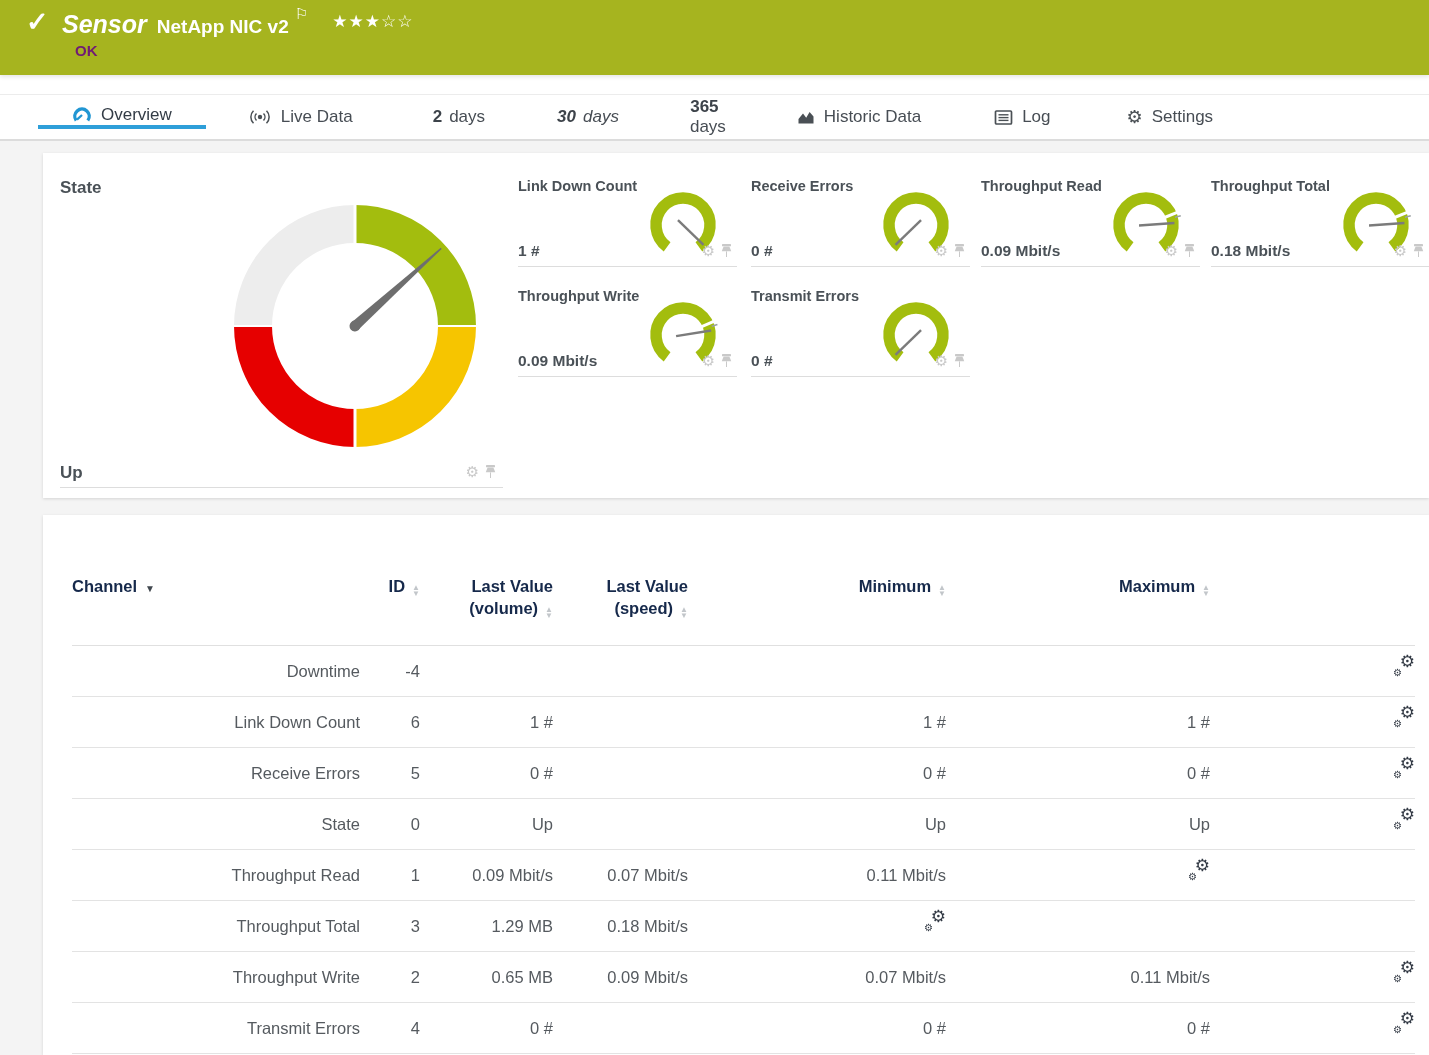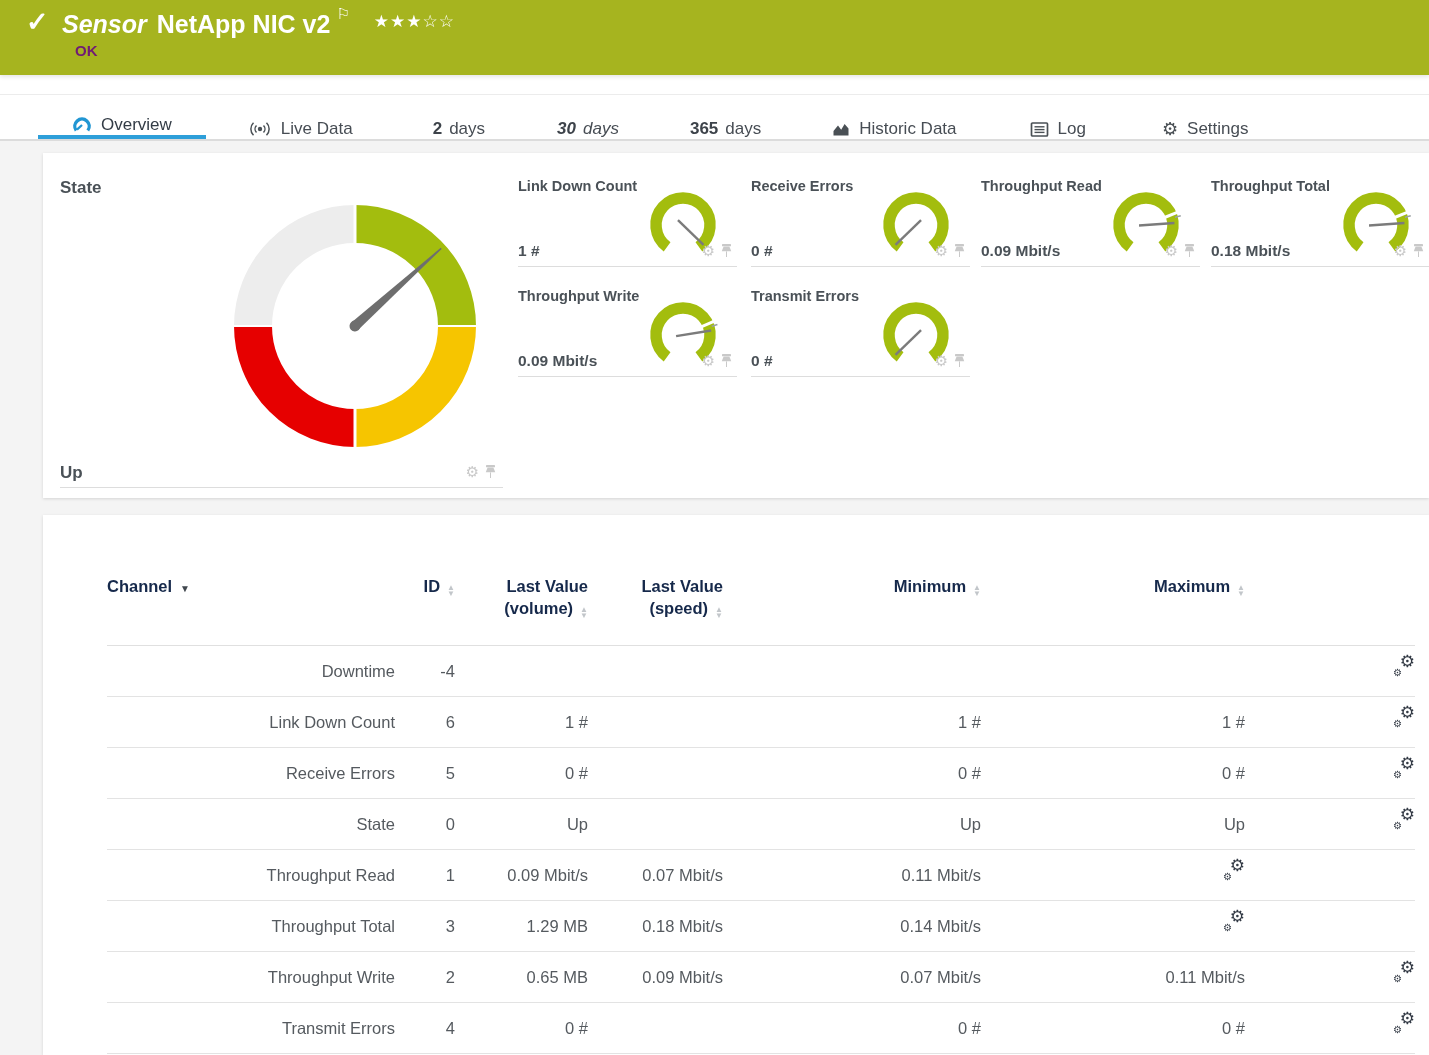--- a/index.html
+++ b/index.html
@@ -5,47 +5,47 @@
   * { margin:0; padding:0; box-sizing:border-box; }
   html,body { width:1429px; height:1055px; overflow:hidden; background:#f4f4f4;
     font-family:"Liberation Sans", sans-serif; }
 
   
   .topbar { position:relative; height:75px; background:#a6b41f; color:#fff;
     box-shadow:0 2px 4px rgba(0,0,0,.10); }
   .topbar .check { position:absolute; left:26px; top:6px; font-size:27px; font-weight:bold; }
   .titlerow { position:absolute; left:62px; top:5px; white-space:nowrap; }
   .sensor-label { font-style:italic; font-size:25px; font-weight:700; }
-  .sensor-name { font-size:25px; font-weight:700; margin-left:10px; }
+  .sensor-name { font-size:19px; font-weight:700; margin-left:10px; }
   .flagicon { font-size:15px; vertical-align:14px; margin-left:6px; }
   .stars { font-size:17px; letter-spacing:1px; margin-left:24px; vertical-align:6px; }
   .okstatus { position:absolute; left:75px; top:42px; font-size:15px; font-weight:700; color:#701a75; }
 
   
   .subgap { height:19px; background:#fff; }
   .tabbar { height:47px; background:#fff; border-bottom:2px solid #dcdcdc; border-top:1px solid #ececec;
-    display:flex; align-items:flex-end; padding-left:38px; }
+    display:flex; align-items:center; padding-left:38px; }
   .tab { display:flex; align-items:center; font-size:17px; color:#474d54; cursor:pointer; white-space:nowrap; }
   .tab .ticon { margin-right:9px; display:inline-flex; }
   .tab b { color:#3d434a; margin-right:7px; }
   .tab-overview { padding:0 34px; border-bottom:4px solid #2e9fd9; color:#333c46; }
   .tab-live { margin-left:42px; }
   .tab-2d { margin-left:80px; }
   .tab-30d { margin-left:72px;font-style:italic; }
-  .tab-365d { margin-left:71px; }
+  .tab-365d { margin-left:71px;flex-direction:column; }
   .tab-hist { margin-left:71px; }
   .tab-log { margin-left:73px; }
   .tab-set { margin-left:76px; }
   .gearglyph { font-size:18px; line-height:1; color:#4a5055; }
 
   
   .content { padding-top:12px; }
   .card { position:relative; margin-left:43px; background:#fff; box-shadow:0 1px 3px rgba(0,0,0,.13); }
   .card.gauges { height:345px; }
-  .card.tablecard { height:540px; margin-top:17px;padding-left:35px; }
+  .card.tablecard { height:540px; margin-top:17px; }
 
   
   .tile { position:absolute; border-bottom:1px solid #ddd; }
   .tile-state { left:17px; top:17px; width:443px; height:318px; }
   .tile-title { font-size:17px; font-weight:700; color:#4a5157; }
   .tile-state .tile-title { position:absolute; left:0; top:8px; }
   .bigauge { position:absolute; left:173px; top:34px; }
   .tile-state .tile-value { position:absolute; left:0; bottom:4px; font-size:17px; font-weight:700; color:#4a5157; }
   .tileicons { position:absolute; display:flex; align-items:center; gap:5px; color:#c9c9c9; }
   .tile-state .tileicons { right:6px; bottom:8px; }
@@ -402,21 +402,20 @@
         <div class="td r">0.07 Mbit/s</div>
         <div class="td r">0.11 Mbit/s</div>
         <div class="td gearcell"><span class="chgear"><span class="g1">⚙</span><span class="g2">⚙</span></span></div>
       </div>
 
       <div class="trow brow">
         <div class="td">Throughput Total</div>
         <div class="td r">3</div>
         <div class="td r">1.29 MB</div>
         <div class="td r">0.18 Mbit/s</div>
-        <div class="td r">0.14 Mbit/s</div>
         <div class="td gearcell"><span class="chgear"><span class="g1">⚙</span><span class="g2">⚙</span></span></div>
       </div>
 
       <div class="trow brow">
         <div class="td">Throughput Write</div>
         <div class="td r">2</div>
         <div class="td r">0.65 MB</div>
         <div class="td r">0.09 Mbit/s</div>
         <div class="td r">0.07 Mbit/s</div>
         <div class="td r">0.11 Mbit/s</div>

